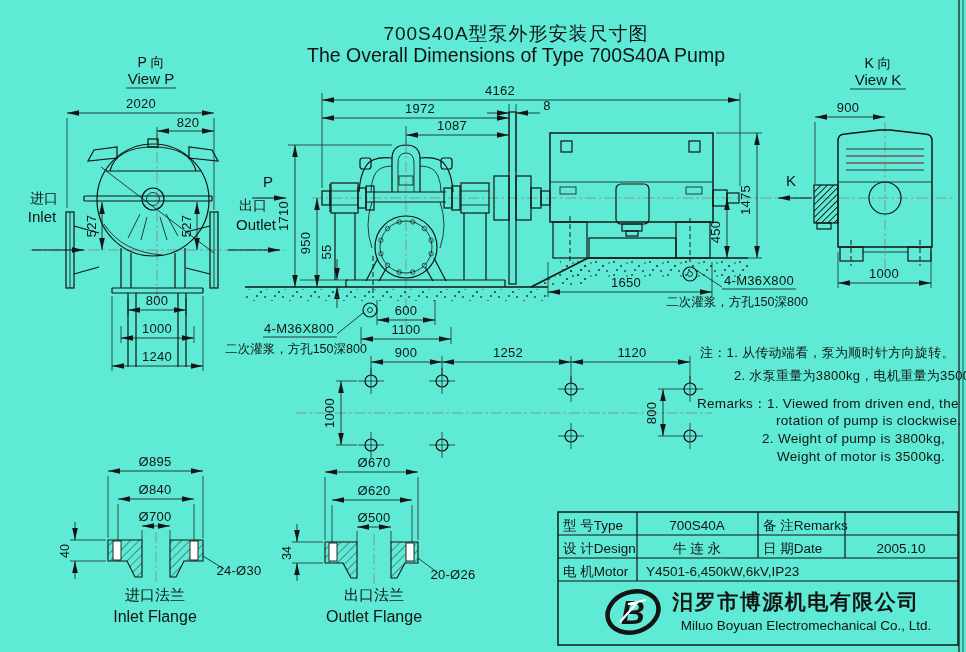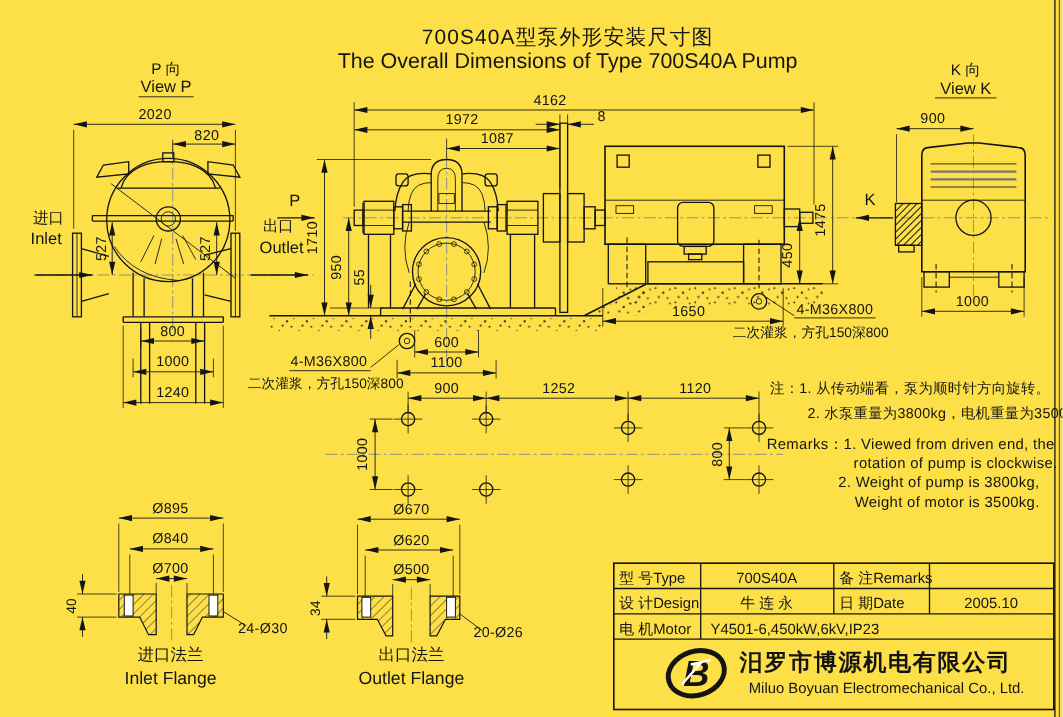--- a/index.html
+++ b/index.html
@@ -1,16 +1,16 @@
 <!DOCTYPE html>
 <html><head>
 <meta charset="utf-8">
 <style>
   html,body{margin:0;padding:0;background:#e8e8e8;}
-  #sheet{position:relative;width:966px;height:652px;background:#fde047;overflow:hidden;
+  #sheet{position:relative;width:966px;height:652px;background:#5eead4;overflow:hidden;
          font-family:"Liberation Sans","DejaVu Sans",sans-serif;}
   svg{display:block}
   svg text{fill:#141414;font-family:"Liberation Sans","DejaVu Sans",sans-serif;}
   .o{stroke:#141414;fill:none;stroke-width:1.2;}
   .o2{stroke:#141414;fill:none;stroke-width:1.45;}
   .th{stroke:#141414;fill:none;stroke-width:.8;}
   .xt{stroke:#141414;fill:none;stroke-width:.7;}
   .cl{stroke:#8a8a8a;fill:none;stroke-width:.85;stroke-dasharray:11 3 2.5 3;}
   .dash{stroke:#141414;fill:none;stroke-width:.95;stroke-dasharray:5 3;}
   .d{font-size:13px;text-anchor:middle;letter-spacing:.3px;}

